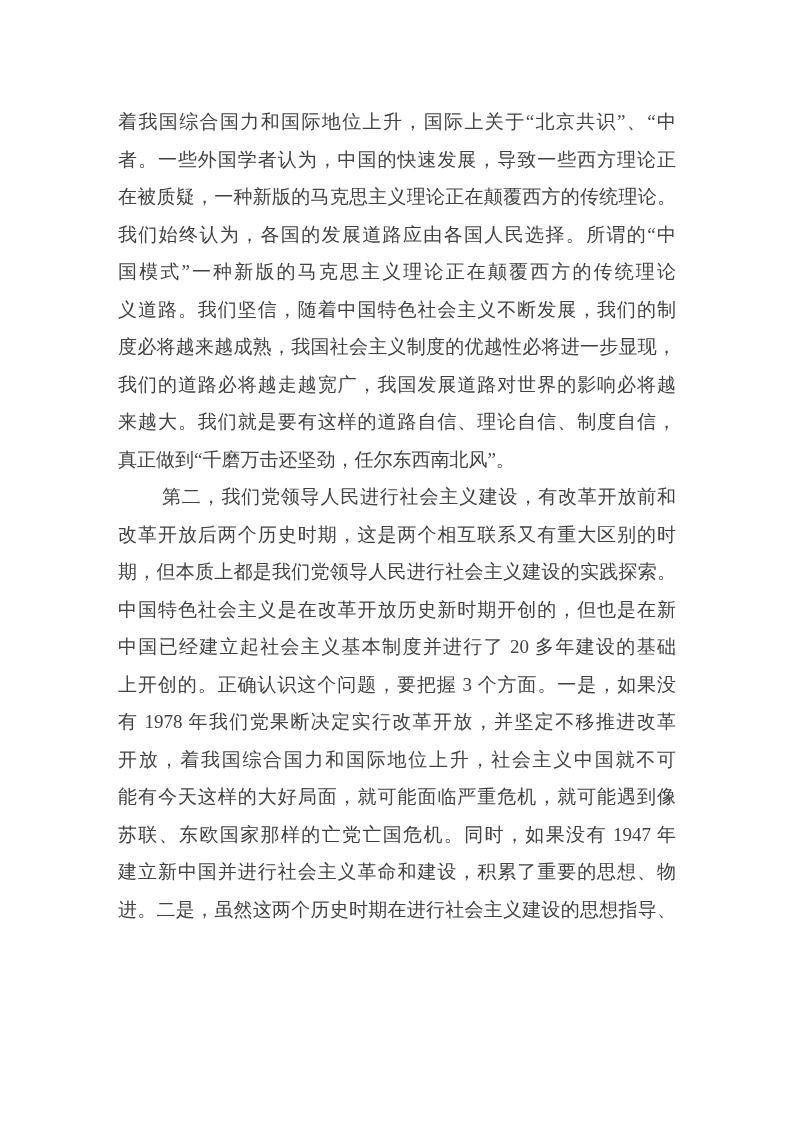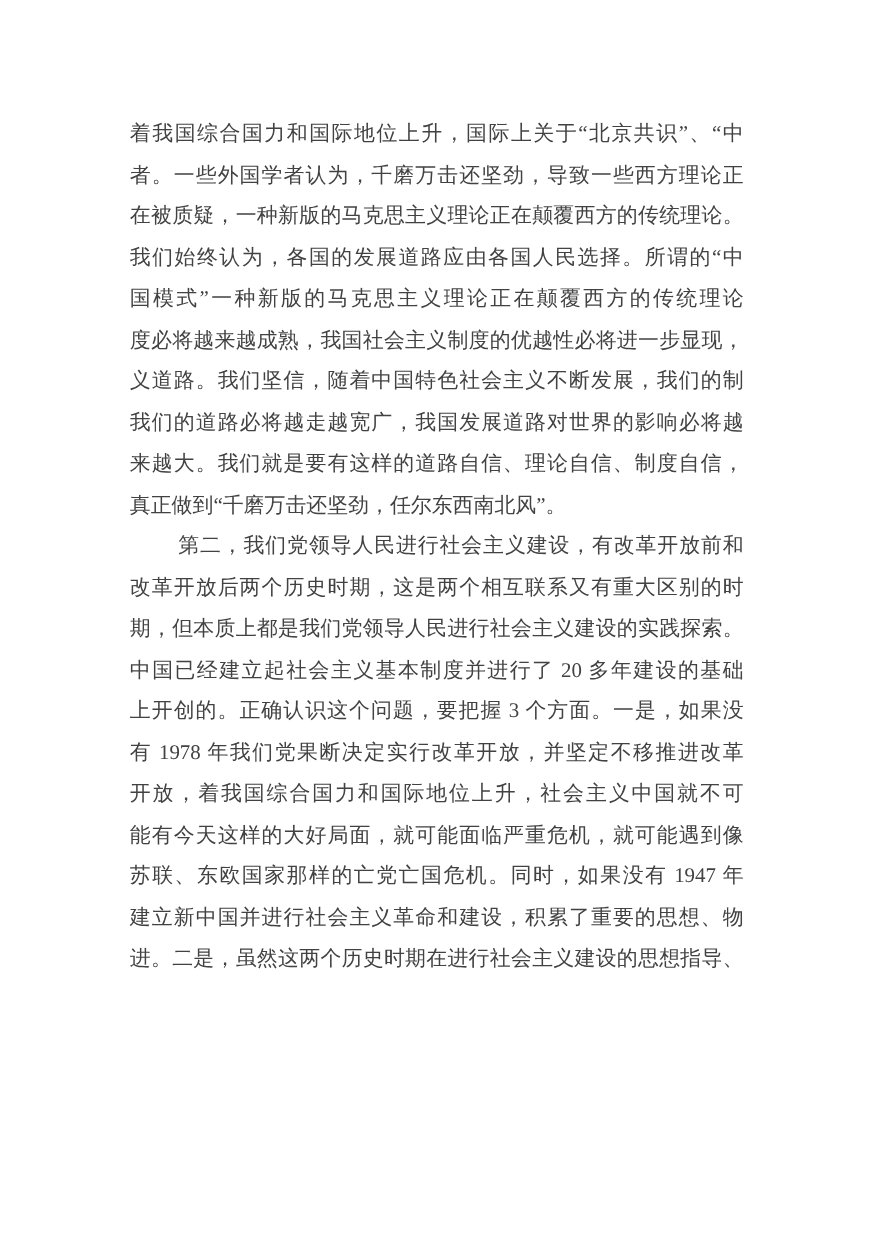--- a/index.html
+++ b/index.html
@@ -44,34 +44,35 @@
     text-align-last: left;
   }
 </style>
 </head>
 <body>
 
 <div class="page">
   <div class="text-block" id="text-block">
       <div class="para">
         <div class="line">着我国综合国力和国际地位上升，国际上关于“北京共识”、“中</div>
-        <div class="line">者。一些外国学者认为，千磨万击还坚劲，导致一些西方理论正</div>
+        <div class="line">者。一些外国学者认为，中国的快速发展，导致一些西方理论正</div>
         <div class="line">在被质疑，一种新版的马克思主义理论正在颠覆西方的传统理论。</div>
         <div class="line">我们始终认为，各国的发展道路应由各国人民选择。所谓的“中</div>
         <div class="line">国模式”一种新版的马克思主义理论正在颠覆西方的传统理论</div>
+        <div class="line">义道路。我们坚信，随着中国特色社会主义不断发展，我们的制</div>
         <div class="line">度必将越来越成熟，我国社会主义制度的优越性必将进一步显现，</div>
-        <div class="line">义道路。我们坚信，随着中国特色社会主义不断发展，我们的制</div>
         <div class="line">我们的道路必将越走越宽广，我国发展道路对世界的影响必将越</div>
         <div class="line">来越大。我们就是要有这样的道路自信、理论自信、制度自信，</div>
         <div class="line no-justify">真正做到“千磨万击还坚劲，任尔东西南北风”。</div>
       </div>
       <div class="para">
         <div class="line indent">第二，我们党领导人民进行社会主义建设，有改革开放前和</div>
         <div class="line">改革开放后两个历史时期，这是两个相互联系又有重大区别的时</div>
         <div class="line">期，但本质上都是我们党领导人民进行社会主义建设的实践探索。</div>
+        <div class="line">中国特色社会主义是在改革开放历史新时期开创的，但也是在新</div>
         <div class="line">中国已经建立起社会主义基本制度并进行了 20 多年建设的基础</div>
         <div class="line">上开创的。正确认识这个问题，要把握 3 个方面。一是，如果没</div>
         <div class="line">有 1978 年我们党果断决定实行改革开放，并坚定不移推进改革</div>
         <div class="line">开放，着我国综合国力和国际地位上升，社会主义中国就不可</div>
         <div class="line">能有今天这样的大好局面，就可能面临严重危机，就可能遇到像</div>
         <div class="line">苏联、东欧国家那样的亡党亡国危机。同时，如果没有 1947 年</div>
         <div class="line">建立新中国并进行社会主义革命和建设，积累了重要的思想、物</div>
         <div class="line">进。二是，虽然这两个历史时期在进行社会主义建设的思想指导、</div>
       </div>
     </div>

